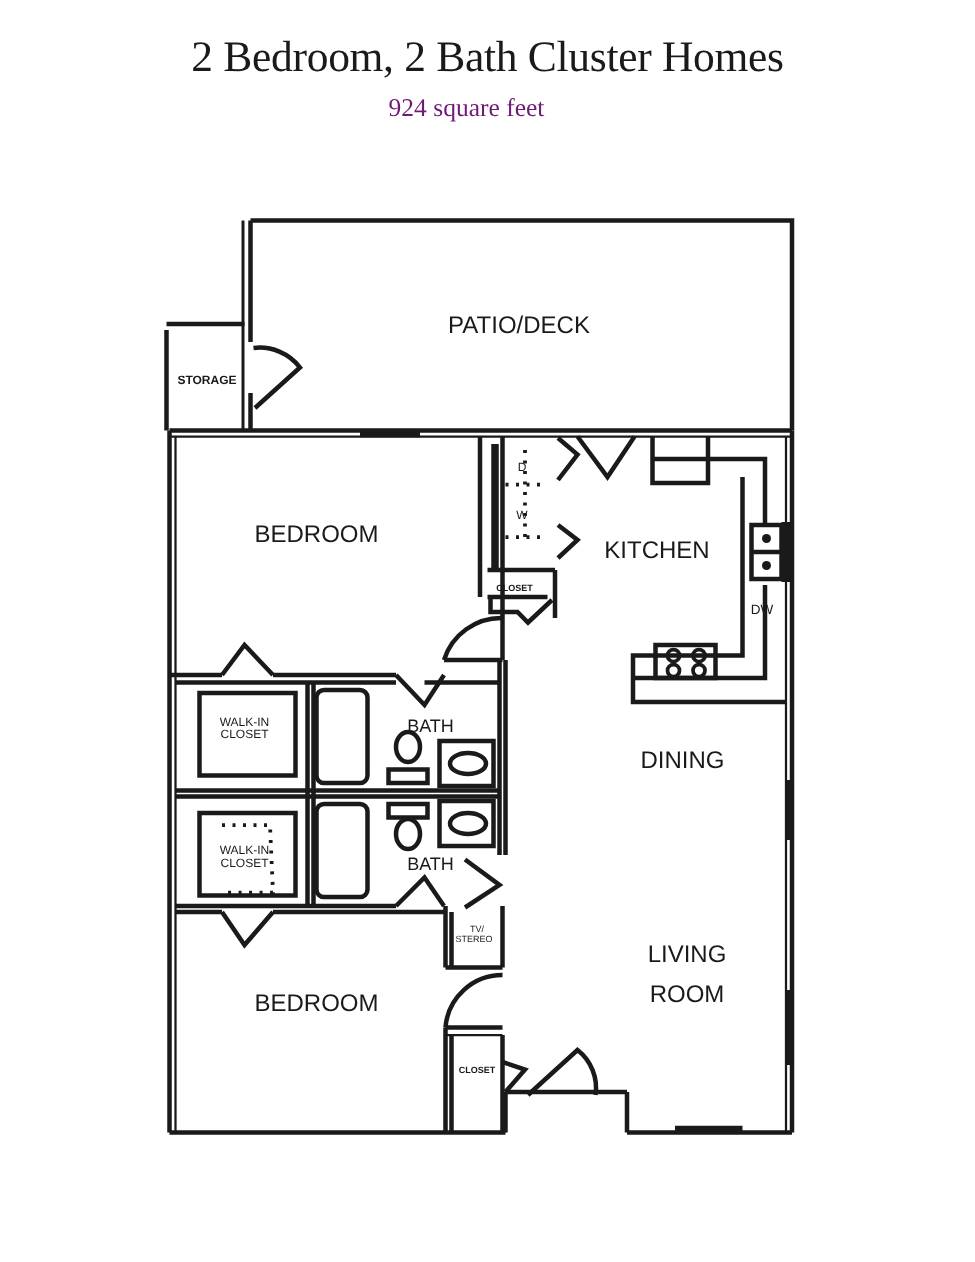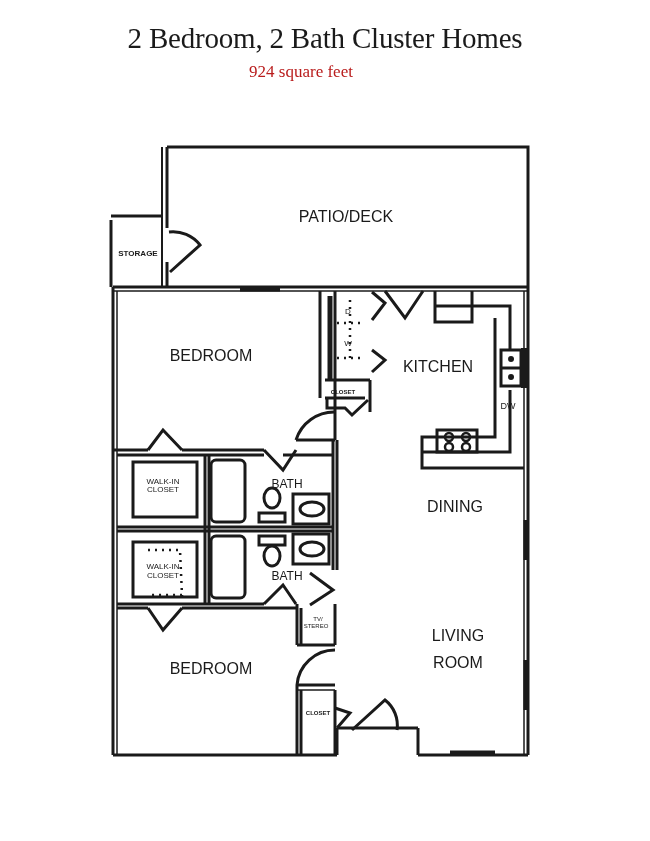--- a/index.html
+++ b/index.html
@@ -1,18 +1,18 @@
 <!DOCTYPE html>
 <html><head>
 <meta charset="utf-8">
 <style>
   html,body{margin:0;padding:0;background:#fff;}
   body{width:650px;height:841px;position:relative;overflow:hidden;font-family:"Liberation Sans",sans-serif;}
   .title{position:absolute;left:0;width:650px;top:22px;text-align:center;font-family:"Liberation Serif","DejaVu Serif",serif;font-size:29px;color:#1a1a1a;letter-spacing:-0.2px;}
-  .subtitle{position:absolute;left:0;width:602px;top:62px;text-align:center;font-family:"Liberation Serif","DejaVu Serif",serif;font-size:17px;color:#b91c1c;}
+  .subtitle{position:absolute;left:10px;width:602px;top:62px;text-align:center;font-family:"Liberation Serif","DejaVu Serif",serif;font-size:17px;color:#701a75;}
   svg.plan{position:absolute;left:0;top:0;}
   .lbl{font-family:"Liberation Sans",sans-serif;fill:#1a1a1a;}
 </style>
 </head>
 <body>
 
 <div class="title">2 Bedroom, 2 Bath Cluster Homes</div>
 <div class="subtitle">924 square feet</div>
 
 <svg class="plan" width="650" height="841" viewBox="0 0 650 841">

